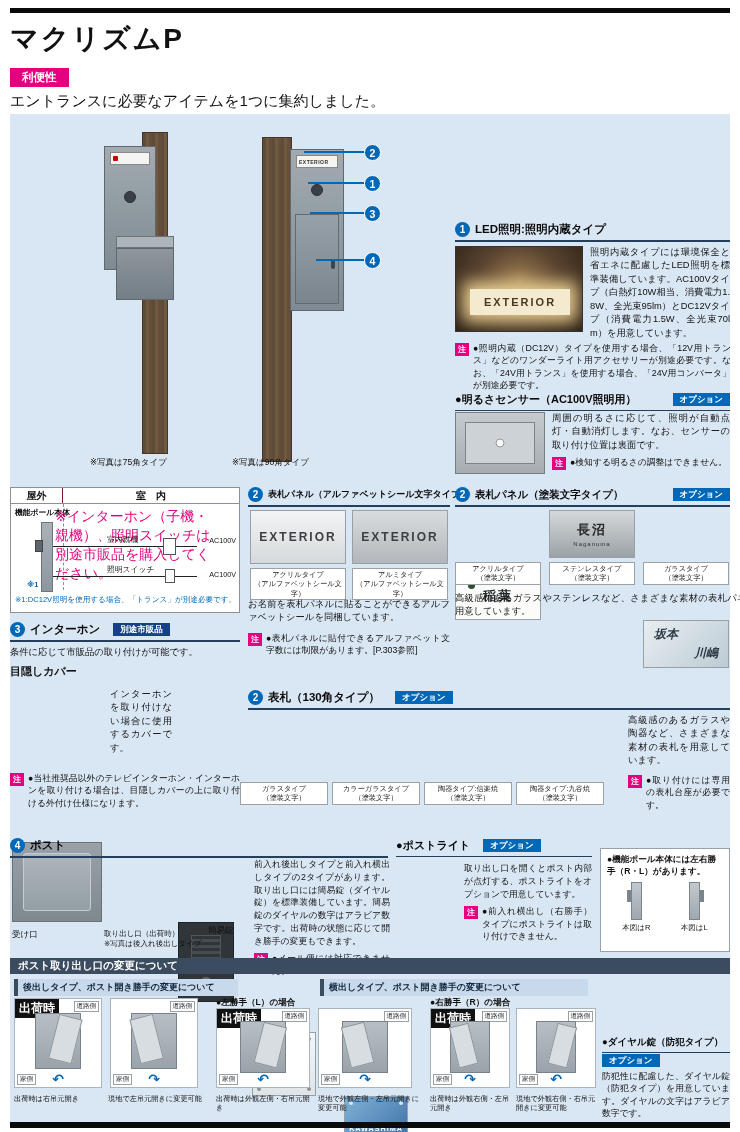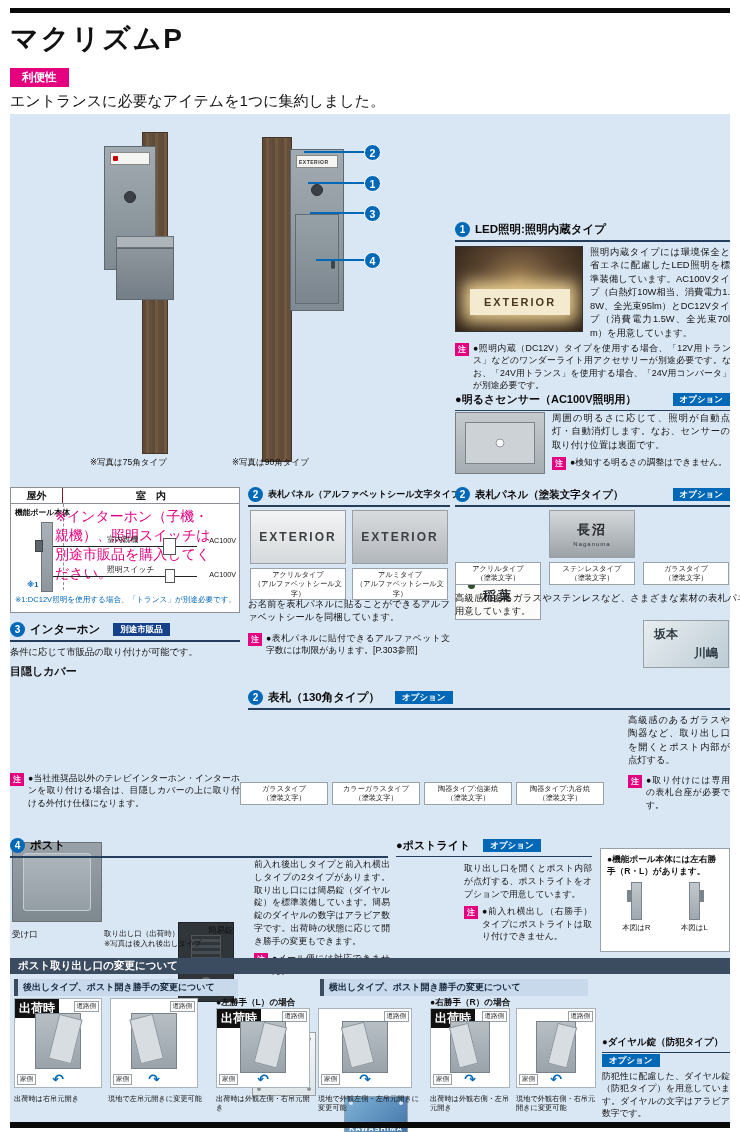--- a/index.html
+++ b/index.html
@@ -60,21 +60,21 @@
 .plate{display:flex;align-items:center;justify-content:center;border:1px solid #98a0a6}
 .acrylic-ext{background:linear-gradient(180deg,#f2f3f4,#d6d9db)}
 .alumi-ext{background:linear-gradient(180deg,#d9dcdf,#b2b7bb)}
 .plate-word{font-size:12px;font-weight:bold;letter-spacing:2px;color:#3a3f44}
 .acrylic-white{background:#fbfbf9;position:relative}
 .plate-kanji{font-size:13px;font-weight:bold;color:#25282c;letter-spacing:2px}
 .leaf-mark{position:absolute;left:12px;top:9px;width:7px;height:7px;background:#2e4d2e;border-radius:50% 0 50% 50%}
 .steel{background:linear-gradient(180deg,#d4d8da,#9ba2a7);flex-direction:column}
 .plate-roman{font-size:6px;color:#2e3338;letter-spacing:1px;margin-top:2px}
 .glass-plate{background:linear-gradient(135deg,#e8eef1,#bccbd4);position:relative}
-.script{position:absolute;font-family:"Liberation Serif","DejaVu Serif",serif;font-weight:bold;color:#2e3a44;font-size:12px}
+.script{position:absolute;font-family:"Liberation Serif","DejaVu Serif",serif;font-style:italic;font-weight:bold;color:#2e3a44;font-size:12px}
 .script.a{left:10px;top:5px}
 .script.b{right:10px;bottom:5px}
 .tile{width:64px;height:64px;border:1px solid #98a0a6;position:relative;display:flex;align-items:center;justify-content:center}
 .glass130{background:linear-gradient(180deg,#f3f6f8,#dee5e9)}
 .screw{position:absolute;width:4px;height:4px;border-radius:50%;background:#8a939b}
 .screw.tl{left:4px;top:4px}.screw.tr{right:4px;top:4px}.screw.bl{left:4px;bottom:4px}.screw.br{right:4px;bottom:4px}
 .tile-roman{font-size:7.2px;font-weight:bold;letter-spacing:1px;color:#3c4248}
 .colorglass{background:linear-gradient(135deg,#7fb1d6,#33679e)}
 .colorglass .tile-roman{color:#fff}
 .colorglass .screw{background:#d8e6f0}
@@ -259,20 +259,21 @@
   <div class="abs sec-head" style="left:10px;top:622px;width:230px">
     <span class="num-circle">3</span>
     <span>インターホン</span>
     <span class="badge navy" style="margin-left:8px">別途市販品</span>
   </div>
   <div class="abs body-text" style="left:10px;top:646px;width:230px">条件に応じて市販品の取り付けが可能です。</div>
   <div class="abs bullet-head" style="left:10px;top:664px">目隠しカバー</div>
   <div class="abs cover-photo" style="left:12px;top:684px;width:90px;height:80px">
     <div class="cover-inner"></div>
   </div>
+  <div class="abs body-text" style="left:110px;top:688px;width:62px">インターホンを取り付けない場合に使用するカバーです。</div>
   <div class="abs intercom-photo" style="left:178px;top:684px;width:56px;height:80px">
     <div class="ic-speaker"></div>
     <div class="ic-btn"></div>
   </div>
   <div class="abs note" style="left:10px;top:772px;width:230px">
     <span class="note-badge">注</span>
     <span class="note-text">●当社推奨品以外のテレビインターホン・インターホンを取り付ける場合は、目隠しカバーの上に取り付ける外付け仕様になります。</span>
   </div>
 
   <div class="abs sec-head" style="left:248px;top:690px;width:482px">
@@ -304,21 +305,21 @@
   </div>
   <div class="abs small-label" style="left:424px;top:782px;width:88px">
     <div>陶器タイプ:信楽焼</div>
     <div>（塗装文字）</div>
   </div>
   <div class="abs small-label" style="left:516px;top:782px;width:88px">
     <div>陶器タイプ:九谷焼</div>
     <div>（塗装文字）</div>
   </div>
   <div class="abs" style="left:628px;top:714px;width:102px">
-    <div class="body-text">高級感のあるガラスや陶器など、取り出し口を開くとポスト内部が点灯する。</div>
+    <div class="body-text">高級感のあるガラスや陶器など、さまざまな素材の表札を用意しています。</div>
     <div class="note" style="margin-top:6px">
       <span class="note-badge">注</span>
       <span class="note-text">●取り付けには専用の表札台座が必要です。</span>
     </div>
   </div>
 
   <div class="abs sec-head" style="left:10px;top:838px;width:378px">
     <span class="num-circle">4</span>
     <span>ポスト</span>
   </div>

